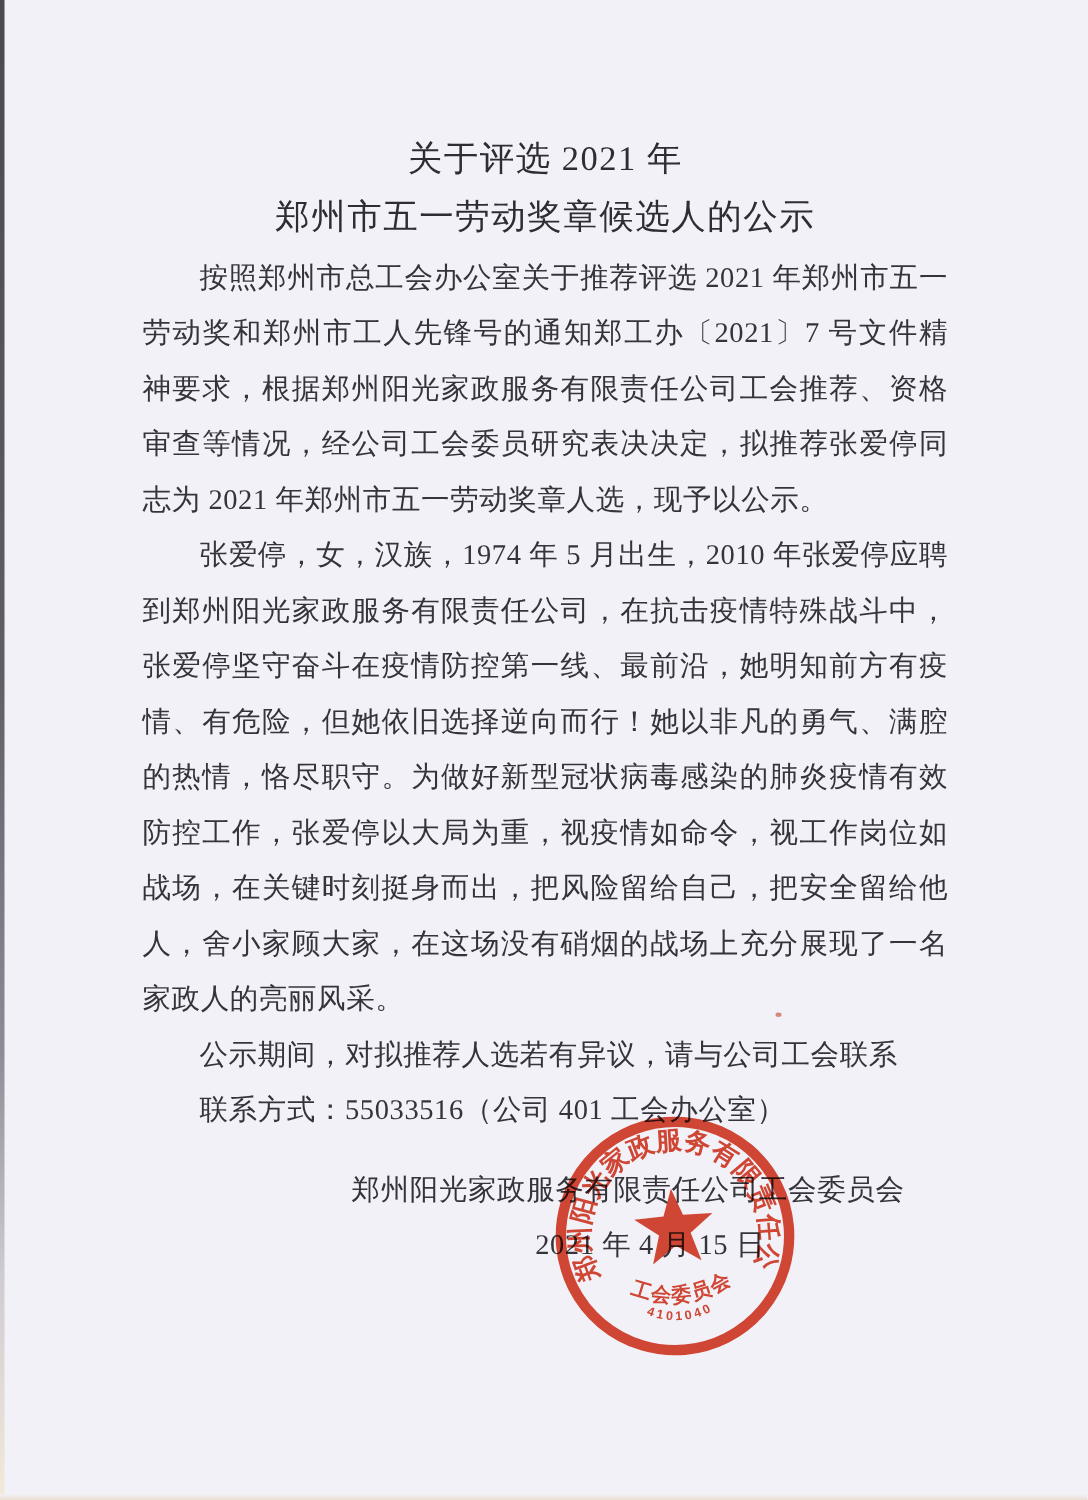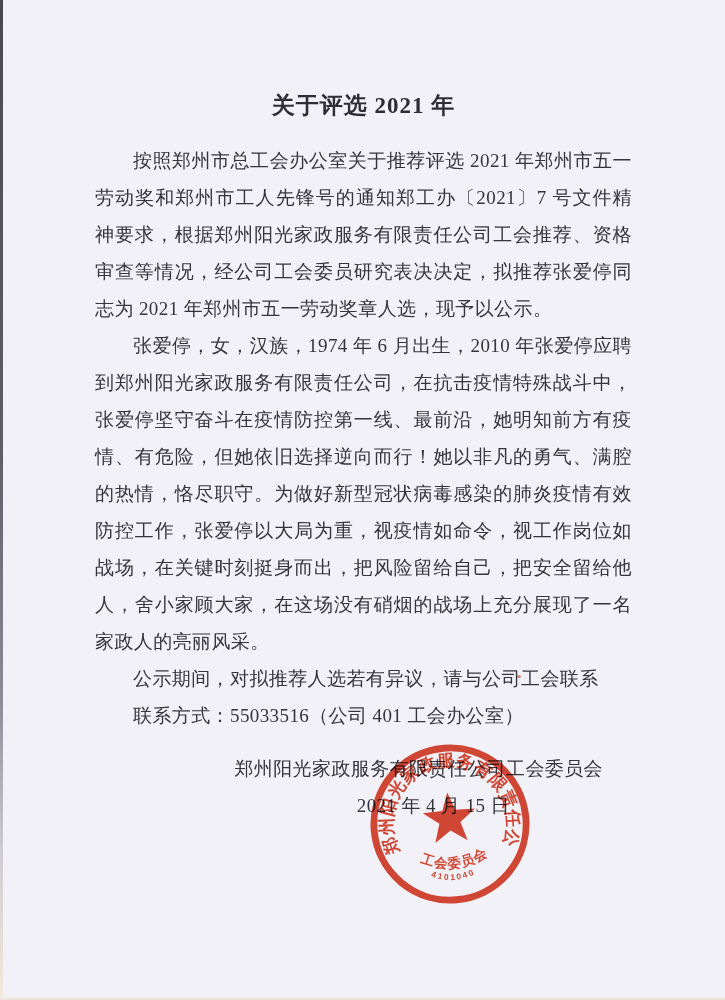--- a/index.html
+++ b/index.html
@@ -23,24 +23,24 @@
     background:linear-gradient(to bottom,#f2f1f7,#ece0d2);
   }
   .speck{
     position:absolute;left:517px;top:675px;width:4px;height:3px;
     background:#c6503c;border-radius:50%;opacity:.65;
   }
   .doc{
     position:absolute;left:95px;top:86px;width:537px;
   }
   .title{
-    margin:0;font-size:23px;line-height:39px;font-weight:bold;
+    margin:0;font-size:23px;line-height:39px;font-weight:normal;
     text-align:center;color:#2e2d34;letter-spacing:1px;
   }
-  .body-block{margin-top:17px;font-family:Liberation Serif, serif;}
+  .body-block{margin-top:3px;font-family:Liberation Serif, serif;}
   .body-block p{
     margin:0;font-size:19px;line-height:37px;
     text-indent:2em;text-align:justify;text-justify:inter-ideograph;
     letter-spacing:.4px;
   }
   p.single{text-align:left;}
   p.signature{
     text-indent:0;text-align:right;padding-right:29px;margin-top:16px;
   }
   p.date-line{
@@ -58,24 +58,25 @@
 <body>
 
 <div class="page">
 
   <div class="scan-edge-left"></div>
   <div class="scan-edge-bottom"></div>
   <div class="speck"></div>
 
   <div class="doc">
     <h1 class="title">关于评选 2021 年</h1>
+    <h1 class="title">郑州市五一劳动奖章候选人的公示</h1>
 
     <div class="body-block">
       <p>按照郑州市总工会办公室关于推荐评选 2021 年郑州市五一劳动奖和郑州市工人先锋号的通知郑工办〔2021〕7 号文件精神要求，根据郑州阳光家政服务有限责任公司工会推荐、资格审查等情况，经公司工会委员研究表决决定，拟推荐张爱停同志为 2021 年郑州市五一劳动奖章人选，现予以公示。</p>
-      <p>张爱停，女，汉族，1974 年 6 月出生，2010 年张爱停应聘到郑州阳光家政服务有限责任公司，在抗击疫情特殊战斗中，张爱停坚守奋斗在疫情防控第一线、最前沿，她明知前方有疫情、有危险，但她依旧选择逆向而行！她以非凡的勇气、满腔的热情，恪尽职守。为做好新型冠状病毒感染的肺炎疫情有效防控工作，张爱停以大局为重，视疫情如命令，视工作岗位如战场，在关键时刻挺身而出，把风险留给自己，把安全留给他人，舍小家顾大家，在这场没有硝烟的战场上充分展现了一名家政人的亮丽风采。</p>
+      <p>张爱停，女，汉族，1974 年 5 月出生，2010 年张爱停应聘到郑州阳光家政服务有限责任公司，在抗击疫情特殊战斗中，张爱停坚守奋斗在疫情防控第一线、最前沿，她明知前方有疫情、有危险，但她依旧选择逆向而行！她以非凡的勇气、满腔的热情，恪尽职守。为做好新型冠状病毒感染的肺炎疫情有效防控工作，张爱停以大局为重，视疫情如命令，视工作岗位如战场，在关键时刻挺身而出，把风险留给自己，把安全留给他人，舍小家顾大家，在这场没有硝烟的战场上充分展现了一名家政人的亮丽风采。</p>
       <p class="single">公示期间，对拟推荐人选若有异议，请与公司工会联系</p>
       <p class="single">联系方式：55033516（公司 401 工会办公室）</p>
       <p class="signature">郑州阳光家政服务有限责任公司工会委员会</p>
       <p class="date-line">2021 年 4 月 15 日</p>
     </div>
   </div>
 
   <svg class="seal" viewBox="0 0 170 170">
     <defs>
       <path id="ringArc" d="M 33,110 A 58,58 0 1 1 137,110" fill="none"></path>

